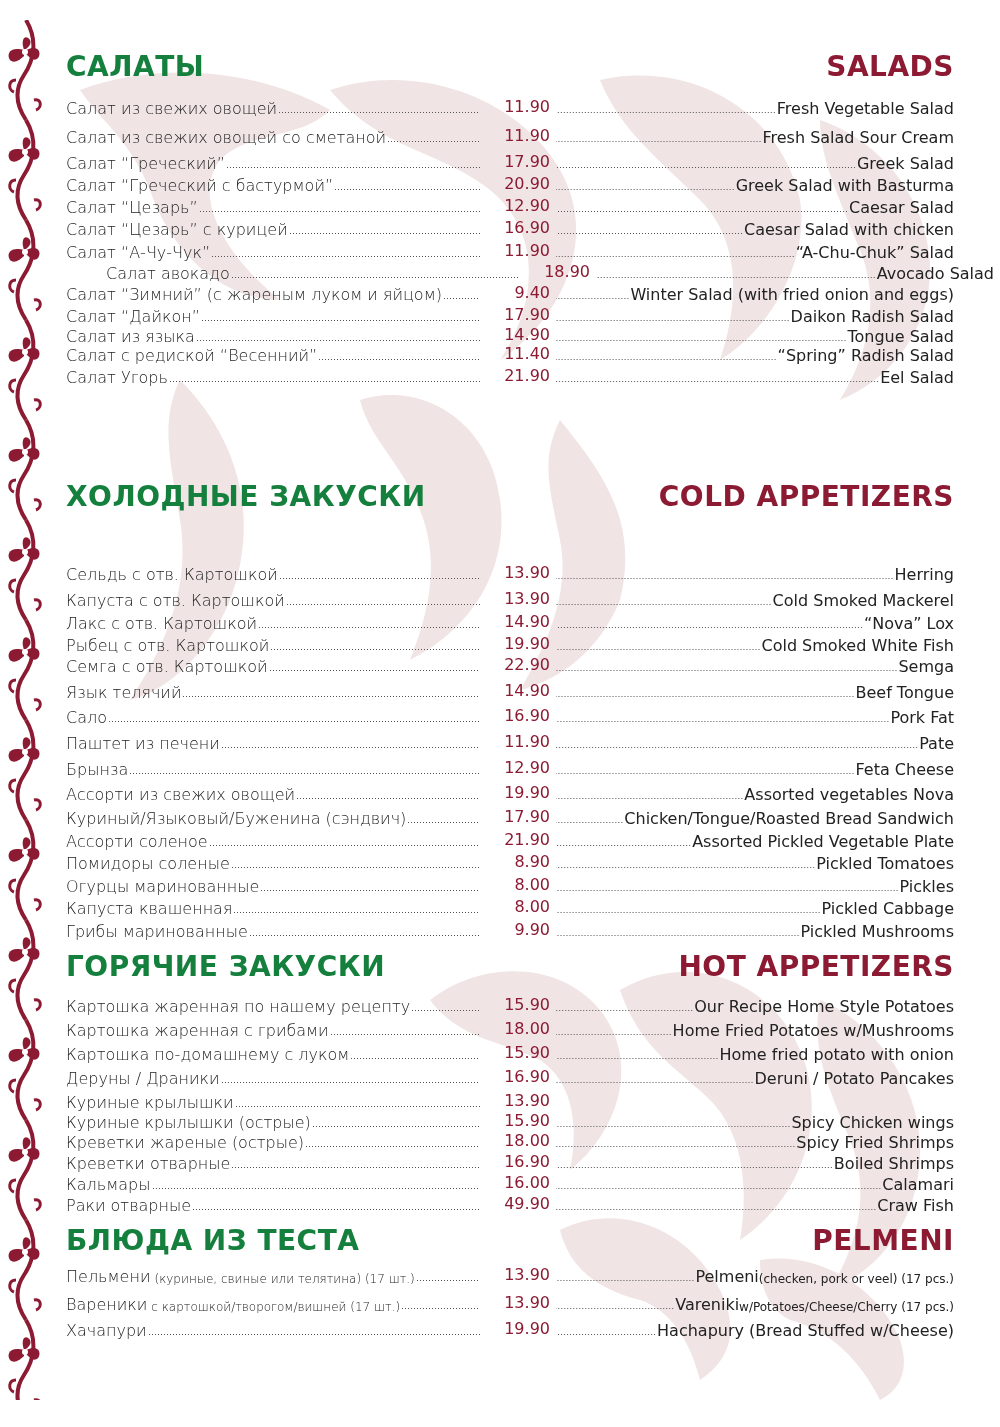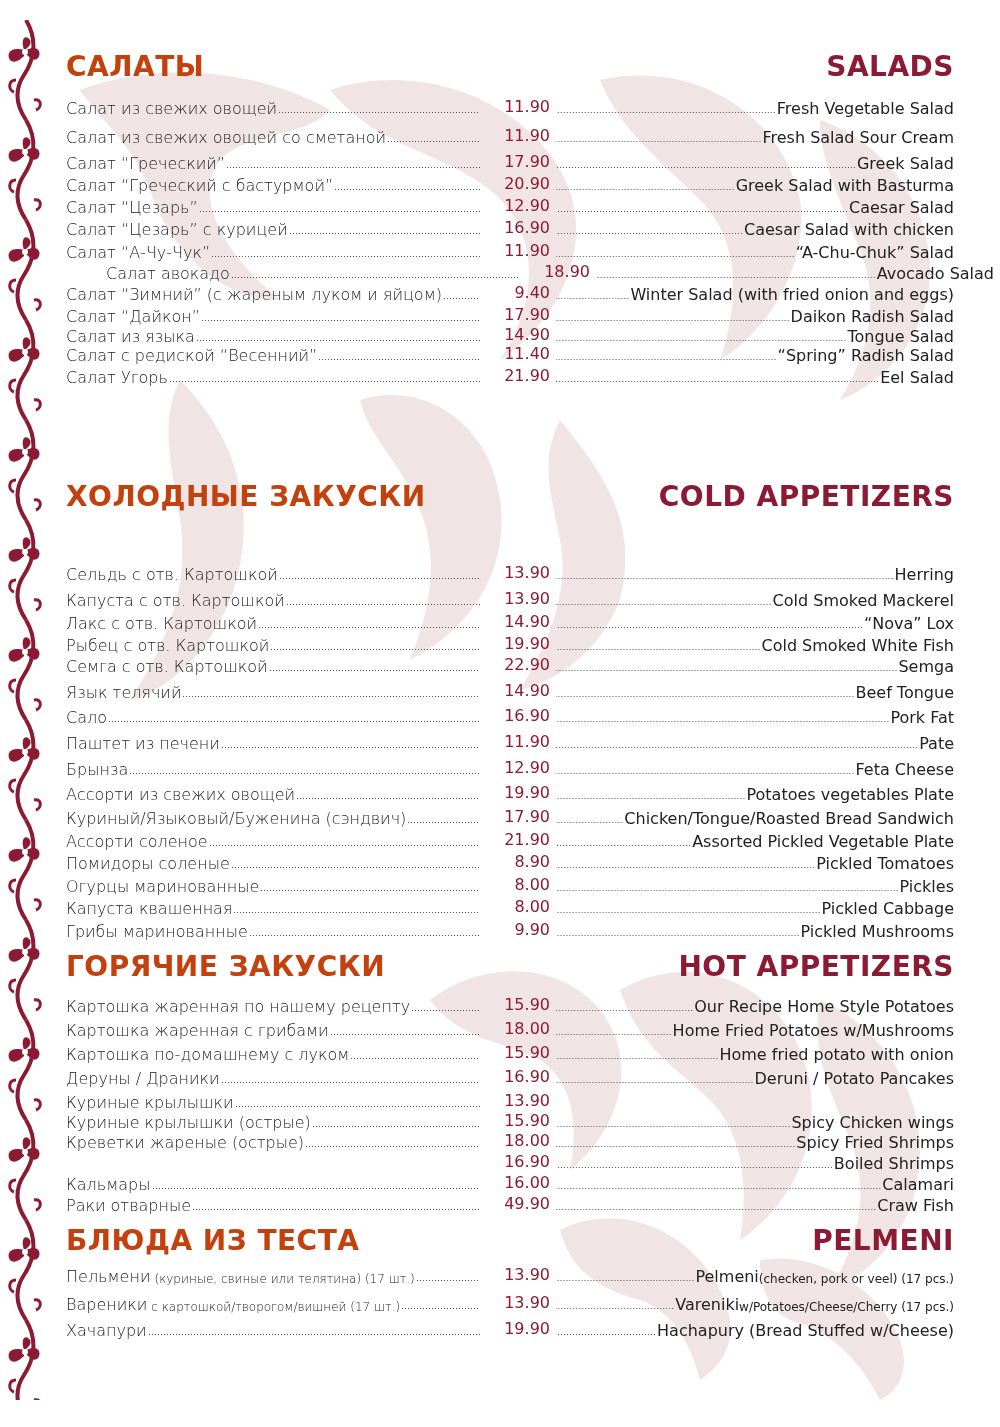--- a/index.html
+++ b/index.html
@@ -7,21 +7,21 @@
   body { position: relative; font-family: "DejaVu Sans", sans-serif; color: #1a1a1a; }
 
   .bg-ornament { position: absolute; left: 0; top: 0; width: 1000px; height: 1427px; z-index: 0; pointer-events: none; }
   .border-vine { position: absolute; left: 4px; top: 20px; width: 40px; height: 1380px; z-index: 1; }
 
   .content { position: absolute; left: 0; top: 0; width: 1000px; height: 1427px; z-index: 2; }
 
   .section-title-ru {
     position: absolute; left: 66px;
     font-family: "DejaVu Sans", sans-serif; font-weight: bold;
-    font-size: 28px; letter-spacing: 0.5px; color: #c2410c;
+    font-size: 28px; letter-spacing: 0.5px; color: #15803d;
   }
   .section-title-en {
     position: absolute; right: 46px;
     font-family: "DejaVu Sans", sans-serif; font-weight: bold;
     font-size: 28px; letter-spacing: 0.5px; color: #8b1a32;
     text-align: right;
   }
 
   .row { position: absolute; left: 0; width: 1000px; height: 22px; }
   .ru {
@@ -354,21 +354,21 @@
         </div>
       </div>
       <div class="row" style="top: 782px;">
         <div class="ru">
           <span class="name">Ассорти из свежих овощей</span>
           <span class="dots"></span>
         </div>
         <div class="price">19.90</div>
         <div class="en">
           <span class="dots"></span>
-          <span class="name">Potatoes vegetables Plate</span>
+          <span class="name">Assorted vegetables Nova</span>
         </div>
       </div>
       <div class="row" style="top: 806px;">
         <div class="ru">
           <span class="name">Куриный/Языковый/Буженина (сэндвич)</span>
           <span class="dots"></span>
         </div>
         <div class="price">17.90</div>
         <div class="en">
           <span class="dots"></span>
@@ -502,20 +502,24 @@
           <span class="name">Креветки жареные (острые)</span>
           <span class="dots"></span>
         </div>
         <div class="price">18.00</div>
         <div class="en">
           <span class="dots"></span>
           <span class="name">Spicy Fried Shrimps</span>
         </div>
       </div>
       <div class="row" style="top: 1151px;">
+        <div class="ru">
+          <span class="name">Креветки отварные</span>
+          <span class="dots"></span>
+        </div>
         <div class="price">16.90</div>
         <div class="en">
           <span class="dots"></span>
           <span class="name">Boiled Shrimps</span>
         </div>
       </div>
       <div class="row" style="top: 1172px;">
         <div class="ru">
           <span class="name">Кальмары</span>
           <span class="dots"></span>

